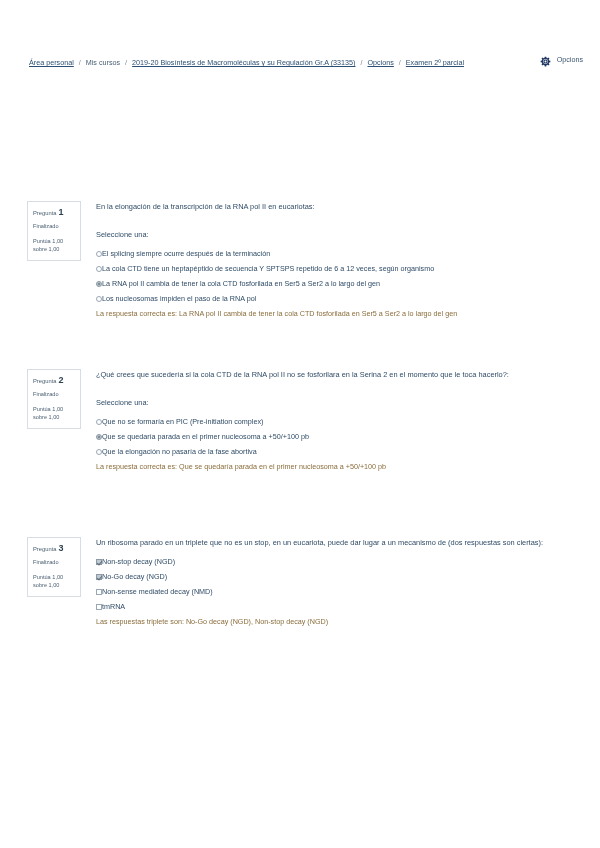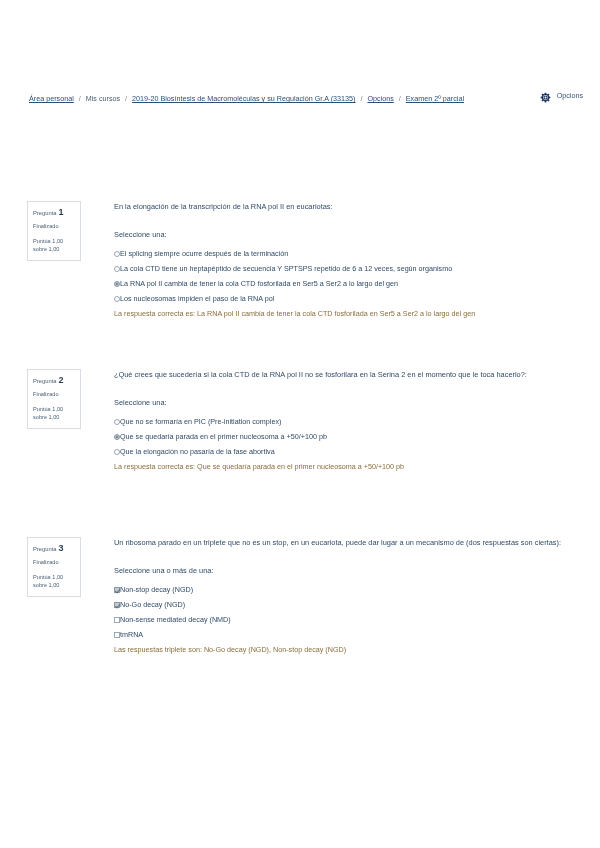--- a/index.html
+++ b/index.html
@@ -17,21 +17,20 @@
   }
 
   
   .topbar {
     position: absolute;
     left: 0; top: 0;
     width: 600px;
     height: 92px;
     display: flex;
     align-items: center;
-    margin-top: 36px;
   }
   .breadcrumb {
     position: absolute;
     left: 29px;
     top: 58px;
     display: flex;
     align-items: baseline;
     font-size: 7.2px;
     line-height: 10px;
     white-space: nowrap;
@@ -104,21 +103,21 @@
   }
   .qinfo-grade {
     font-size: 5.6px;
     color: #4a5f72;
     line-height: 8px;
     margin-top: 6px;
   }
 
   .qbody {
     position: absolute;
-    left: 114px;
+    left: 96px;
     top: 0;
     width: 478px;
   }
   .qtext {
     font-size: 7.4px;
     line-height: 11px;
     color: #2f4b66;
     margin: 0;
   }
   .qprompt {
@@ -281,21 +280,20 @@
     </div>
     <div class="question" style="top: 537px;">
       <div class="qinfo">
         <div class="qinfo-head"><span>Pregunta</span><span class="qinfo-num">3</span></div>
         <div class="qinfo-state">Finalizado</div>
         <div class="qinfo-grade">Puntúa 1,00</div>
         <div class="qinfo-grade" style="margin-top: 0px;">sobre 1,00</div>
       </div>
       <div class="qbody">
         <p class="qtext">Un ribosoma parado en un triplete que no es un stop, en un eucariota, puede dar lugar a un mecanismo de (dos respuestas son ciertas):</p>
-        <p class="qprompt">Seleccione una o más de una:</p>
         <div class="answers">
           <div class="answer-row">
             <span class="checkbox checked"></span>
             <span class="answer-label">Non-stop decay (NGD)</span>
           </div>
           <div class="answer-row">
             <span class="checkbox checked"></span>
             <span class="answer-label">No-Go decay (NGD)</span>
           </div>
           <div class="answer-row">

